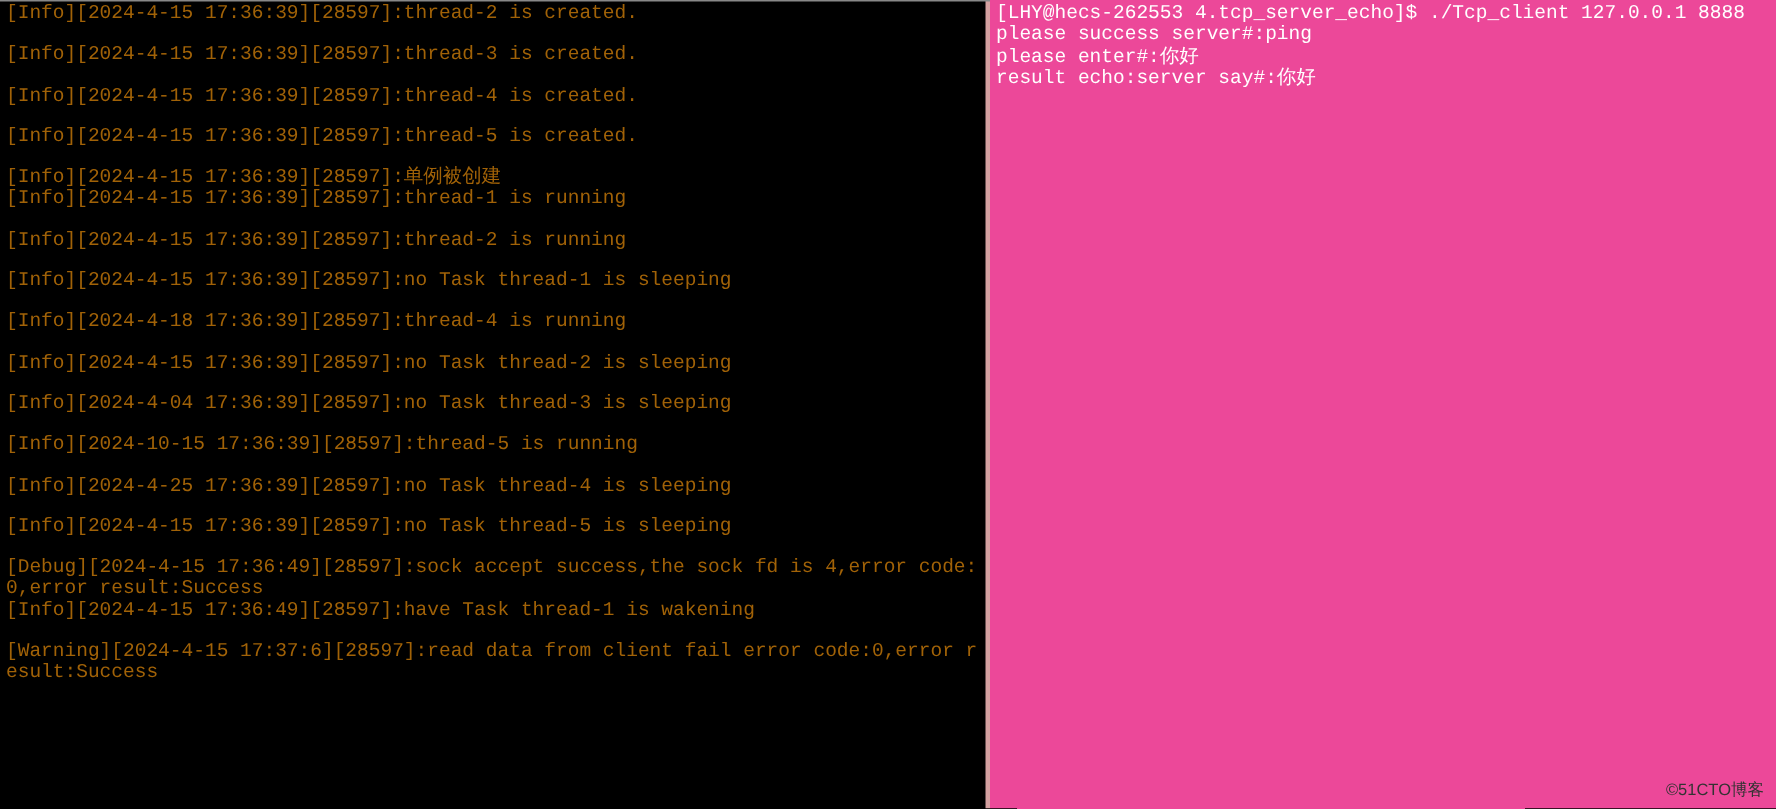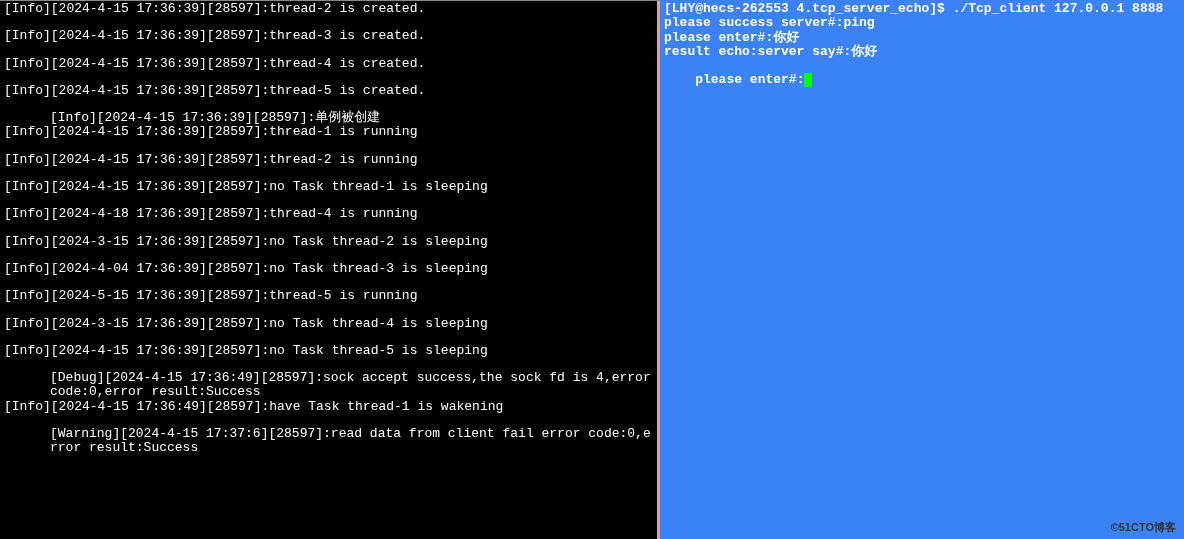--- a/index.html
+++ b/index.html
@@ -26,38 +26,36 @@
       overflow: hidden;
     }
     .divider {
       width: 3px;
       height: 100%;
       background: #d4a0a0;
     }
     .pane-right {
       flex: 1;
       height: 100%;
-      background: #3b82f6;
+      background: #ec4899;
       padding: 2px 4px;
       overflow: hidden;
       position: relative;
-      font-weight: bold;
     }
     .log-line {
-      color: #ffffff;
+      color: #a16207;
       white-space: pre-wrap;
       word-break: break-all;
       margin-bottom: 0;
     }
     .log-block {
       margin-bottom: 13px;
     }
     .log-block-tight {
       margin-bottom: 0;
-      margin-left: 46px;
     }
     .right-line {
       color: #fff;
       white-space: pre-wrap;
     }
     .cursor {
       display: inline-block;
       width: 8px;
       height: 14px;
       background: #00ff00;
@@ -89,35 +87,32 @@
   <div id="left-log">
       <div class="log-line log-block">[Info][2024-4-15 17:36:39][28597]:thread-2 is created.</div>
       <div class="log-line log-block">[Info][2024-4-15 17:36:39][28597]:thread-3 is created.</div>
       <div class="log-line log-block">[Info][2024-4-15 17:36:39][28597]:thread-4 is created.</div>
       <div class="log-line log-block">[Info][2024-4-15 17:36:39][28597]:thread-5 is created.</div>
       <div class="log-line log-block-tight">[Info][2024-4-15 17:36:39][28597]:单例被创建</div>
       <div class="log-line log-block">[Info][2024-4-15 17:36:39][28597]:thread-1 is running</div>
       <div class="log-line log-block">[Info][2024-4-15 17:36:39][28597]:thread-2 is running</div>
       <div class="log-line log-block">[Info][2024-4-15 17:36:39][28597]:no Task thread-1 is sleeping</div>
       <div class="log-line log-block">[Info][2024-4-18 17:36:39][28597]:thread-4 is running</div>
-      <div class="log-line log-block">[Info][2024-3-15 17:36:39][28597]:no Task thread-2 is sleeping</div>
+      <div class="log-line log-block">[Info][2024-4-15 17:36:39][28597]:no Task thread-2 is sleeping</div>
       <div class="log-line log-block">[Info][2024-4-04 17:36:39][28597]:no Task thread-3 is sleeping</div>
-      <div class="log-line log-block">[Info][2024-5-15 17:36:39][28597]:thread-5 is running</div>
-      <div class="log-line log-block">[Info][2024-3-15 17:36:39][28597]:no Task thread-4 is sleeping</div>
+      <div class="log-line log-block">[Info][2024-10-15 17:36:39][28597]:thread-5 is running</div>
+      <div class="log-line log-block">[Info][2024-4-25 17:36:39][28597]:no Task thread-4 is sleeping</div>
       <div class="log-line log-block">[Info][2024-4-15 17:36:39][28597]:no Task thread-5 is sleeping</div>
       <div class="log-line log-block-tight">[Debug][2024-4-15 17:36:49][28597]:sock accept success,the sock fd is 4,error code:0,error result:Success</div>
       <div class="log-line log-block">[Info][2024-4-15 17:36:49][28597]:have Task thread-1 is wakening</div>
       <div class="log-line log-block-tight">[Warning][2024-4-15 17:37:6][28597]:read data from client fail error code:0,error result:Success</div>
     </div>
 </div>
 
 <div class="divider"></div>
 
 <div class="pane-right">
   <div class="right-line">[LHY@hecs-262553 4.tcp_server_echo]$ ./Tcp_client 127.0.0.1 8888</div>
   <div class="right-line">please success server#:ping</div>
   <div class="right-line">please enter#:你好</div>
   <div class="right-line">result echo:server say#:你好</div>
-  <div class="right-line">
-    <span>please enter#:</span><span class="cursor"></span>
-  </div>
   <div class="watermark">©51CTO博客</div>
 </div>
 
 </body></html>

